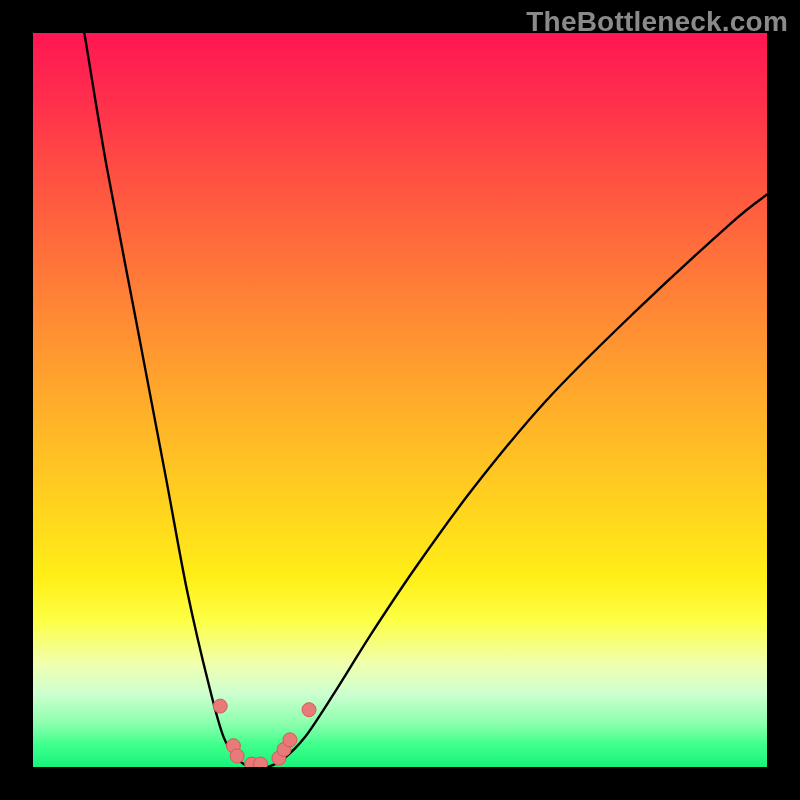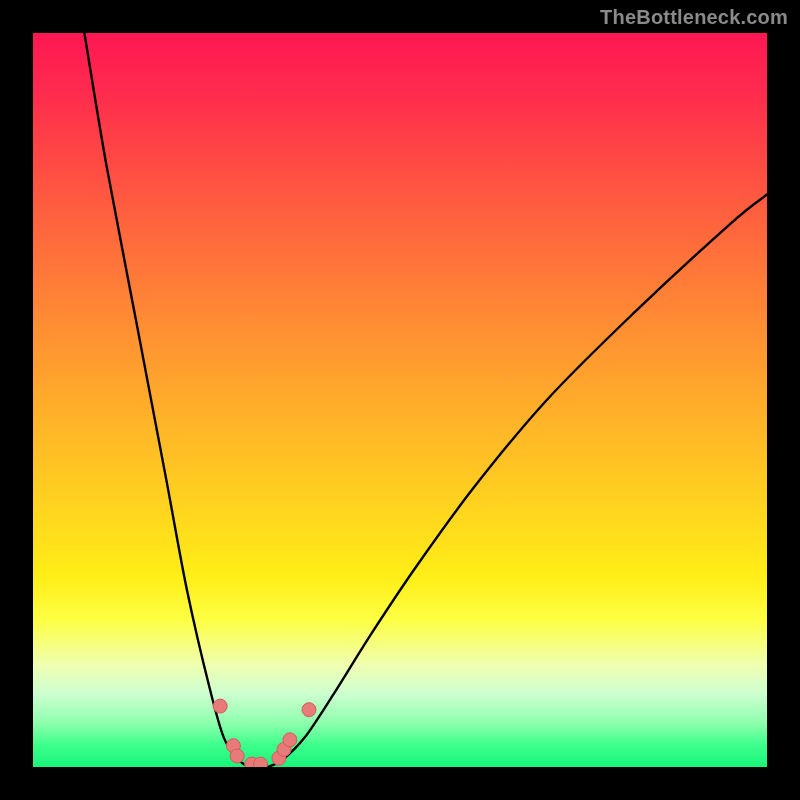--- a/index.html
+++ b/index.html
@@ -39,21 +39,21 @@
       #8effae 94%,
       #3eff8c 97%,
       #17f47b 100%
     );
   }
   .watermark {
     position: absolute;
     top: 6px;
     right: 12px;
     font-family: Arial, Helvetica, sans-serif;
-    font-size: 20px;
+    font-size: 28px;
     font-weight: 600;
     color: #8a8a8a;
     letter-spacing: 0.2px;
     user-select: none;
   }
   svg.curves {
     position: absolute;
     top: 0;
     left: 0;
     width: 734px;

